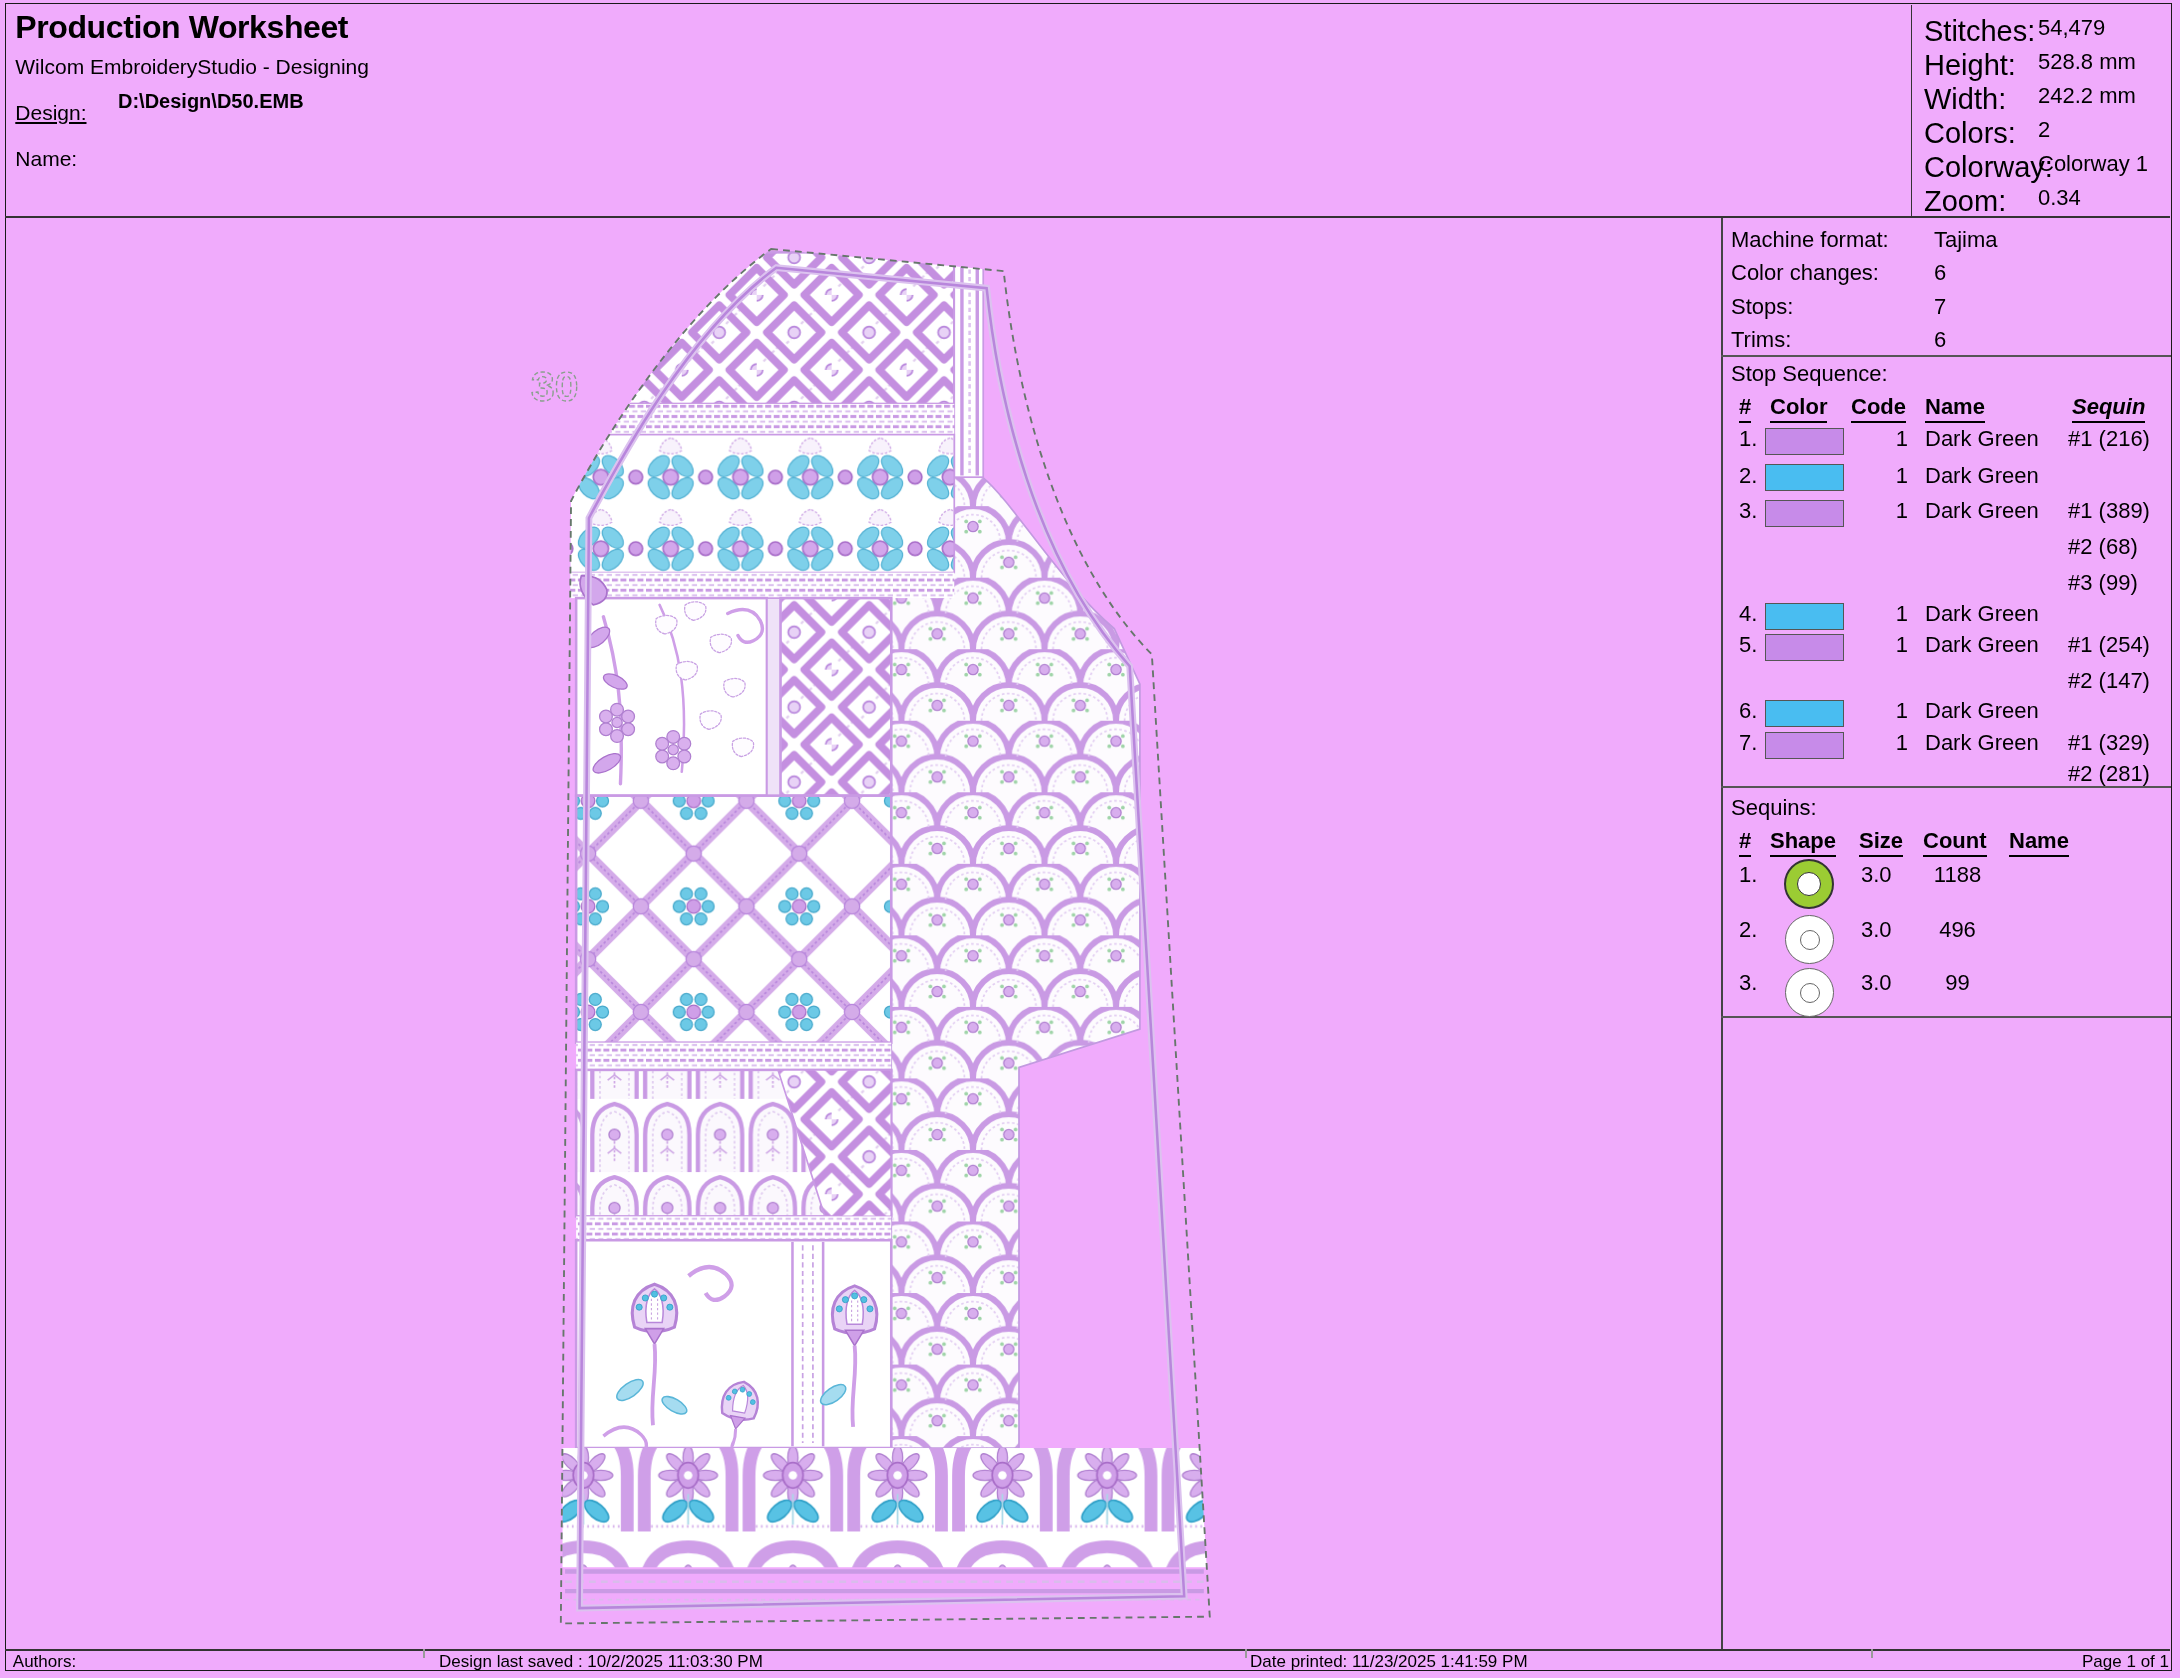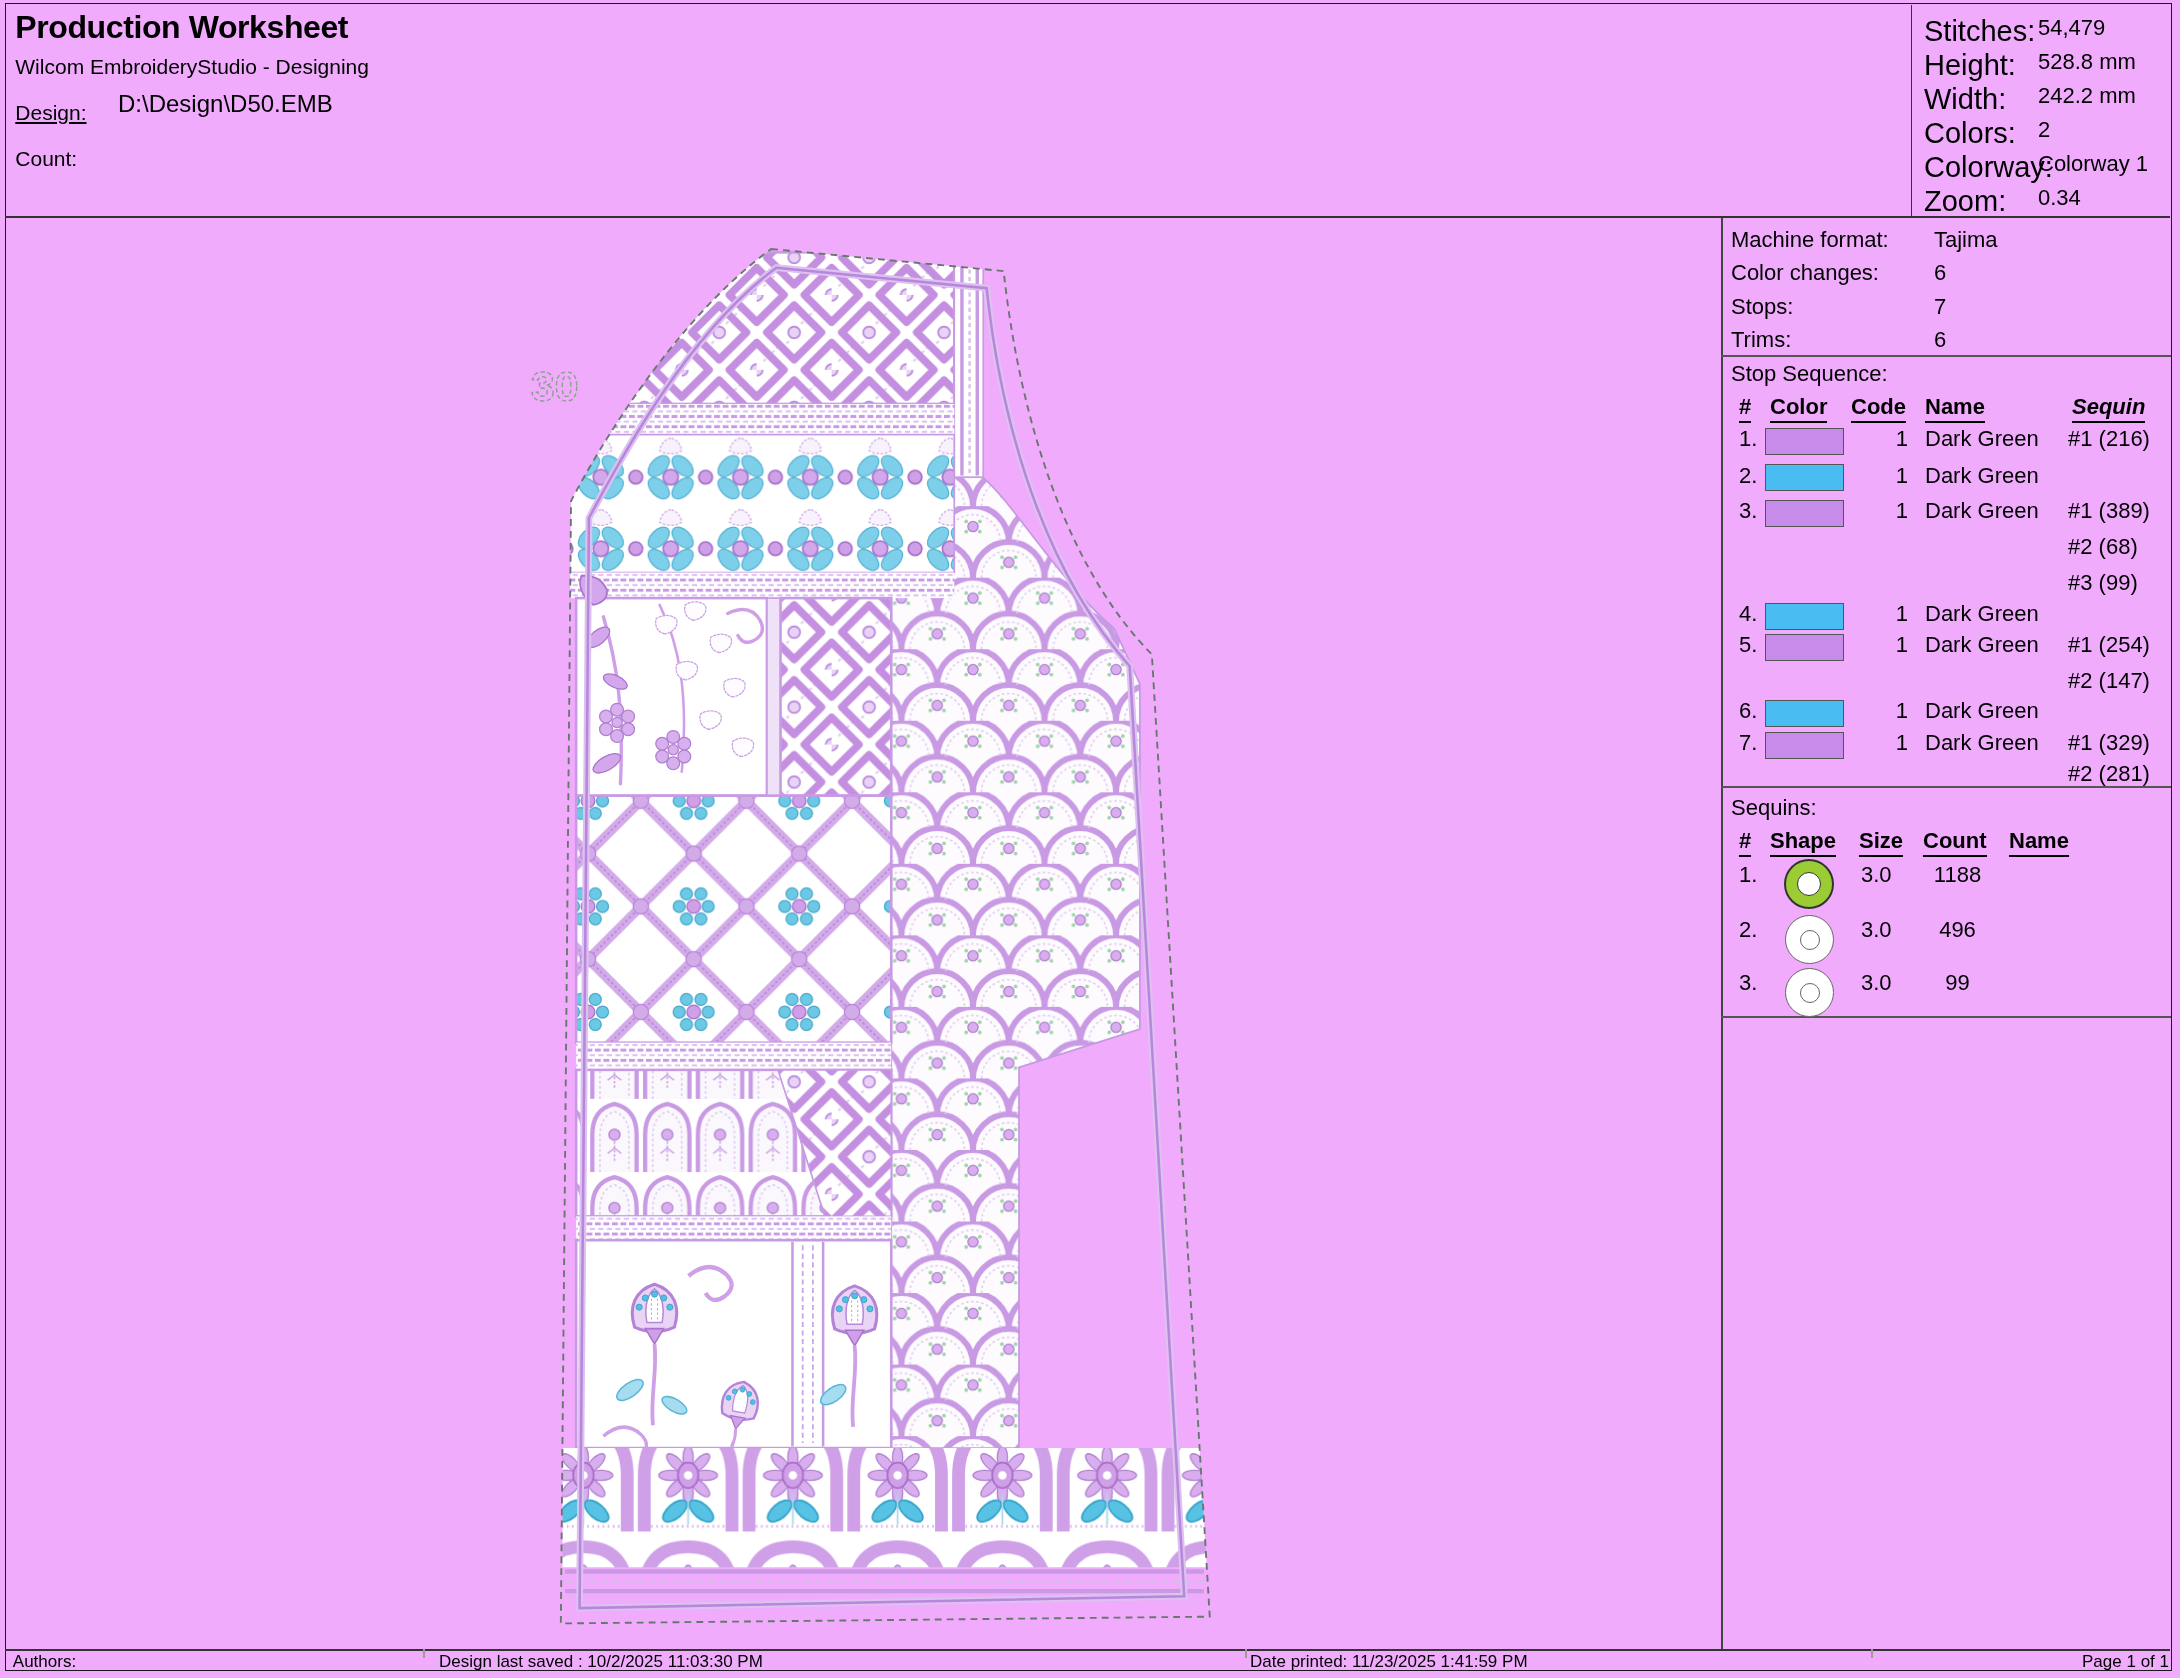--- a/index.html
+++ b/index.html
@@ -6,21 +6,21 @@
   #page{position:relative;width:2181px;height:1678px;background:#f0abfc;
         font-family:"Liberation Sans", sans-serif;color:#000;overflow:hidden;}
   .abs{position:absolute;}
   .frame{left:5.1px;top:3.4px;width:2165px;height:1666px;border:1.7px solid #1a1a1a;}
   .hline{background:#333;height:1.7px;}
   .vline{background:#444;width:1.7px;}
   .h1{left:15.3px;top:8.5px;font-size:32px;font-weight:bold;letter-spacing:-0.4px;}
   .h2{left:15.3px;top:55px;font-size:21px;}
   .lbl{font-size:21px;}
   .designlbl{left:15.3px;top:101px;text-decoration:underline;}
-  .designpath{left:118px;top:90px;font-size:24px;font-weight:normal;}
+  .designpath{left:118px;top:90px;font-size:20px;font-weight:bold;}
   .titlelbl{left:15.3px;top:147px;}
   .statrow{height:34px;}
   .statlabel{position:absolute;left:0;font-size:29px;}
   .statvalue{position:absolute;left:114px;font-size:22px;}
   .mrow{font-size:22px;}
   .sectitle{font-size:22px;}
   .th{font-size:22px;font-weight:bold;border-bottom:2.6px solid #000;padding-bottom:0.9px;}
   .cell{font-size:22px;white-space:nowrap;}
   .swatch{width:77px;height:25px;border:1.7px solid #555;}
   .codecell{width:53px;text-align:right;}
@@ -35,21 +35,21 @@
 
 <div id="page">
 
   <div class="abs frame"></div>
   <div class="abs hline" style="left:5.1px;top:216px;width:2165px;"></div>
 
   <div class="abs h1">Production Worksheet</div>
   <div class="abs h2">Wilcom EmbroideryStudio - Designing</div>
   <div class="abs lbl designlbl">Design:</div>
   <div class="abs designpath">D:\Design\D50.EMB</div>
-  <div class="abs lbl titlelbl">Count:</div>
+  <div class="abs lbl titlelbl">Name:</div>
 
   <div class="abs" style="left:1911px;top:5.1px;width:260px;height:211px;border-left:1.7px solid #333;">
     <div class="abs" style="left:12px;top:10.2px;width:247px;">
       <div class="statrow" style="position:relative;">
         <span class="statlabel">Stitches:</span>
         <span class="statvalue">54,479</span>
       </div>
       <div class="statrow" style="position:relative;">
         <span class="statlabel">Height:</span>
         <span class="statvalue">528.8 mm</span>

